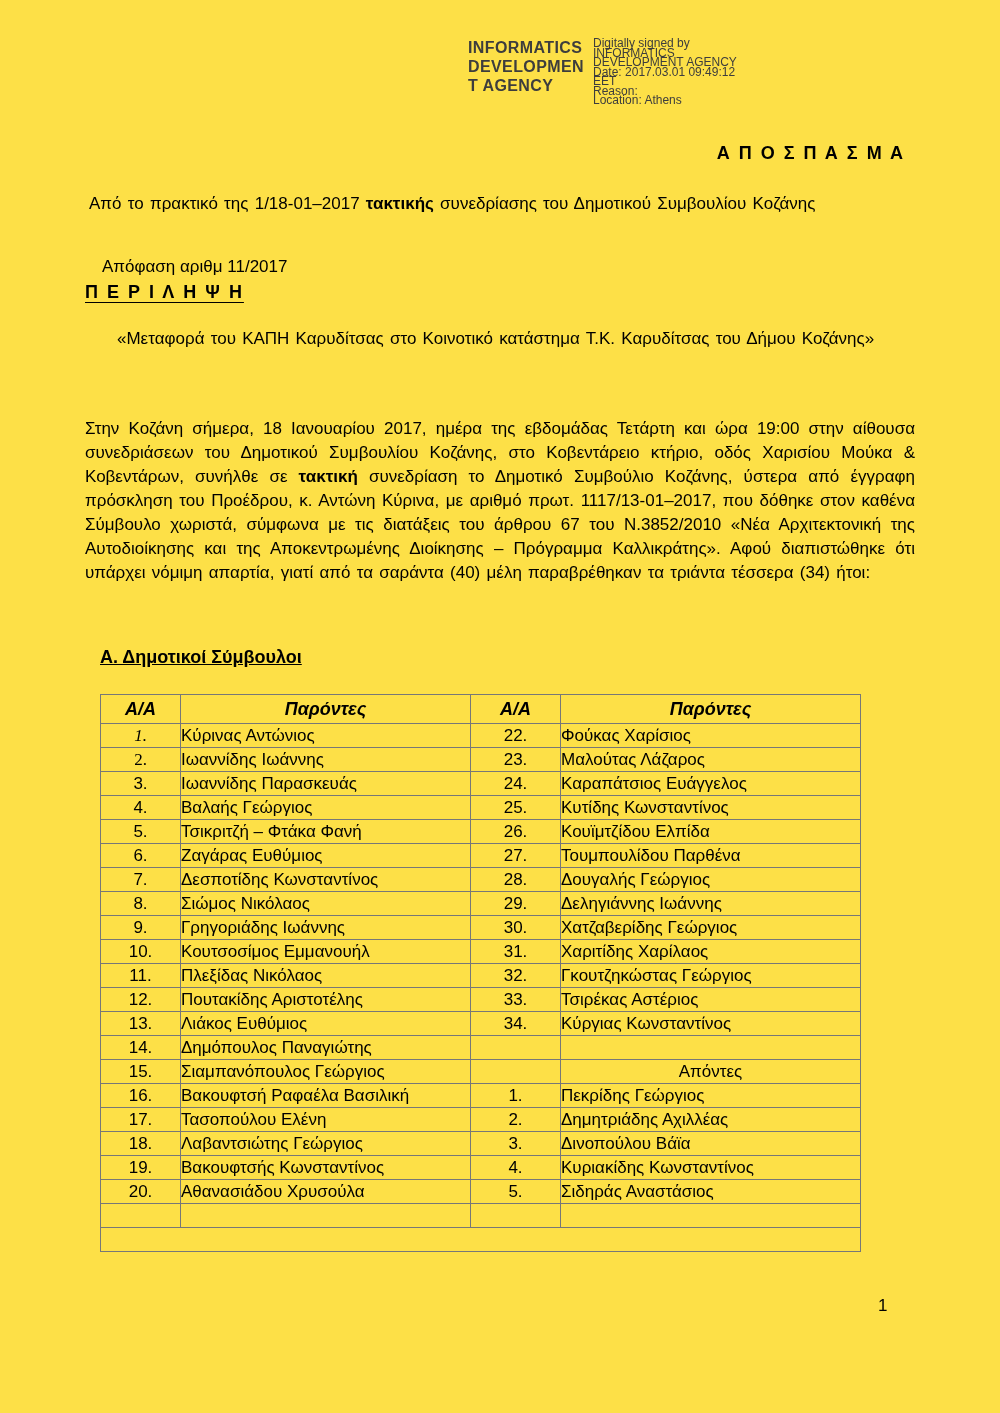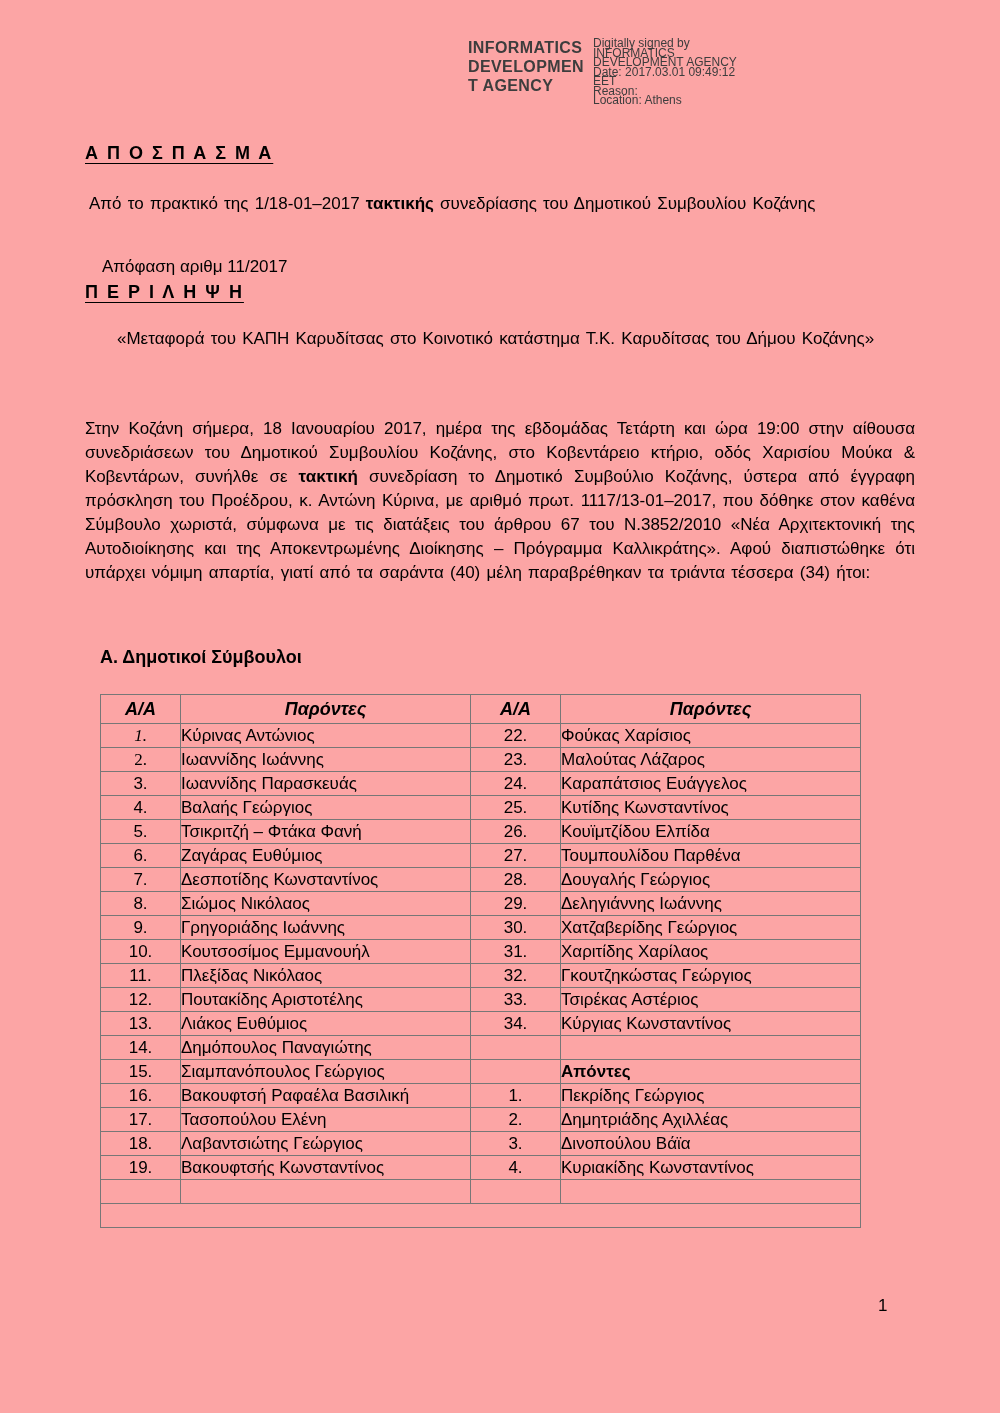--- a/index.html
+++ b/index.html
@@ -1,39 +1,39 @@
 <!DOCTYPE html>
 <html><head>
 <meta charset="utf-8">
 <style>
   html,body { margin:0; padding:0; background:#ffffff; }
   .page {
-    position:relative; width:1000px; height:1413px; background:#fca5a5;
+    position:relative; width:1000px; height:1413px; background:#fde047;
     font-family:"Liberation Sans","DejaVu Sans",sans-serif; color:#000;
     overflow:hidden;
   }
 
   
   .stamp { position:absolute; left:468px; top:38px; display:flex; gap:9px; }
   .stamp-big { font-size:16px; line-height:19px; font-weight:700; color:#3d3d3d; letter-spacing:.4px; }
   .stamp-small { font-size:12px; line-height:9.5px; color:#3d3d3d; padding-top:1px; }
 
   
   .doc-title {
-    position:absolute; left:85px; width:820px; top:143px; text-align:left;
+    position:absolute; left:85px; width:820px; top:143px; text-align:right;
     font-weight:700; font-size:18px; letter-spacing:2px;
-    text-decoration:underline; text-underline-offset:4px;
+    text-underline-offset:4px;
   }
   .summary-title {
     position:absolute; left:85px; width:820px; top:282px; text-align:left;
     font-weight:700; font-size:18px; letter-spacing:2px;
     text-decoration:underline; text-underline-offset:4px;
   }
   .decision { position:absolute; left:102px; top:257px; font-size:17px; }
-  .section-heading { position:absolute; left:100px; top:647px; font-size:18px; font-weight:700; }
+  .section-heading { position:absolute; left:100px; top:647px; font-size:18px; font-weight:700;text-decoration:underline; }
 
   
   .para {
     position:absolute; left:85px; width:830px; margin:0;
     font-size:17px; line-height:24px; text-align:justify; word-spacing:1.5px;
   }
   .intro   { top:192px; padding-left:4px; }
   .subject { top:327px;margin-left:32px; }
   .bodytxt { top:417px; }
   .para b { font-weight:700; }
@@ -41,21 +41,21 @@
   
   table.council {
     position:absolute; left:100px; top:694px; width:760px;
     border-collapse:collapse; table-layout:fixed;
   }
   .council th, .council td { border:1px solid #777; padding:0; overflow:hidden; white-space:nowrap; }
   .council thead th { height:28px; font-weight:700; font-style:italic; font-size:18px; text-align:center;margin-top:16px; }
   .council tbody td { height:23px; font-size:17px; line-height:22px; }
   .cell-num  { text-align:center; }
   .cell-name { padding-left:9px;margin-top:8px; }
-  .absent-head { font-weight:700; text-align:left; padding-left:0; }
+  .absent-head { font-weight:400; text-align:center; padding-left:0; }
   .cell-full { height:25px; }
   
   .council tbody tr:nth-child(1) td:first-child { font-family:"Liberation Serif",serif; font-style:italic; }
   .council tbody tr:nth-child(2) td:first-child { font-family:"Liberation Serif",serif; }
 
   .page-num { position:absolute; left:878px; top:1296px; font-size:17px; }
 </style>
 </head>
 <body>
 
@@ -216,20 +216,26 @@
           <td class="cell-num">3.</td>
           <td class="cell-name">Δινοπούλου Βάϊα</td>
         </tr>
         <tr>
           <td class="cell-num">19.</td>
           <td class="cell-name">Βακουφτσής Κωνσταντίνος</td>
           <td class="cell-num">4.</td>
           <td class="cell-name">Κυριακίδης Κωνσταντίνος</td>
         </tr>
         <tr>
+          <td class="cell-num">20.</td>
+          <td class="cell-name">Αθανασιάδου Χρυσούλα</td>
+          <td class="cell-num">5.</td>
+          <td class="cell-name">Σιδηράς Αναστάσιος</td>
+        </tr>
+        <tr>
           <td class="cell-num"></td>
           <td class="cell-name"></td>
           <td class="cell-num"></td>
           <td class="cell-name"></td>
         </tr>
         <tr>
           <td colspan="4" class="cell-full"></td>
         </tr>
       </tbody>
   </table>

